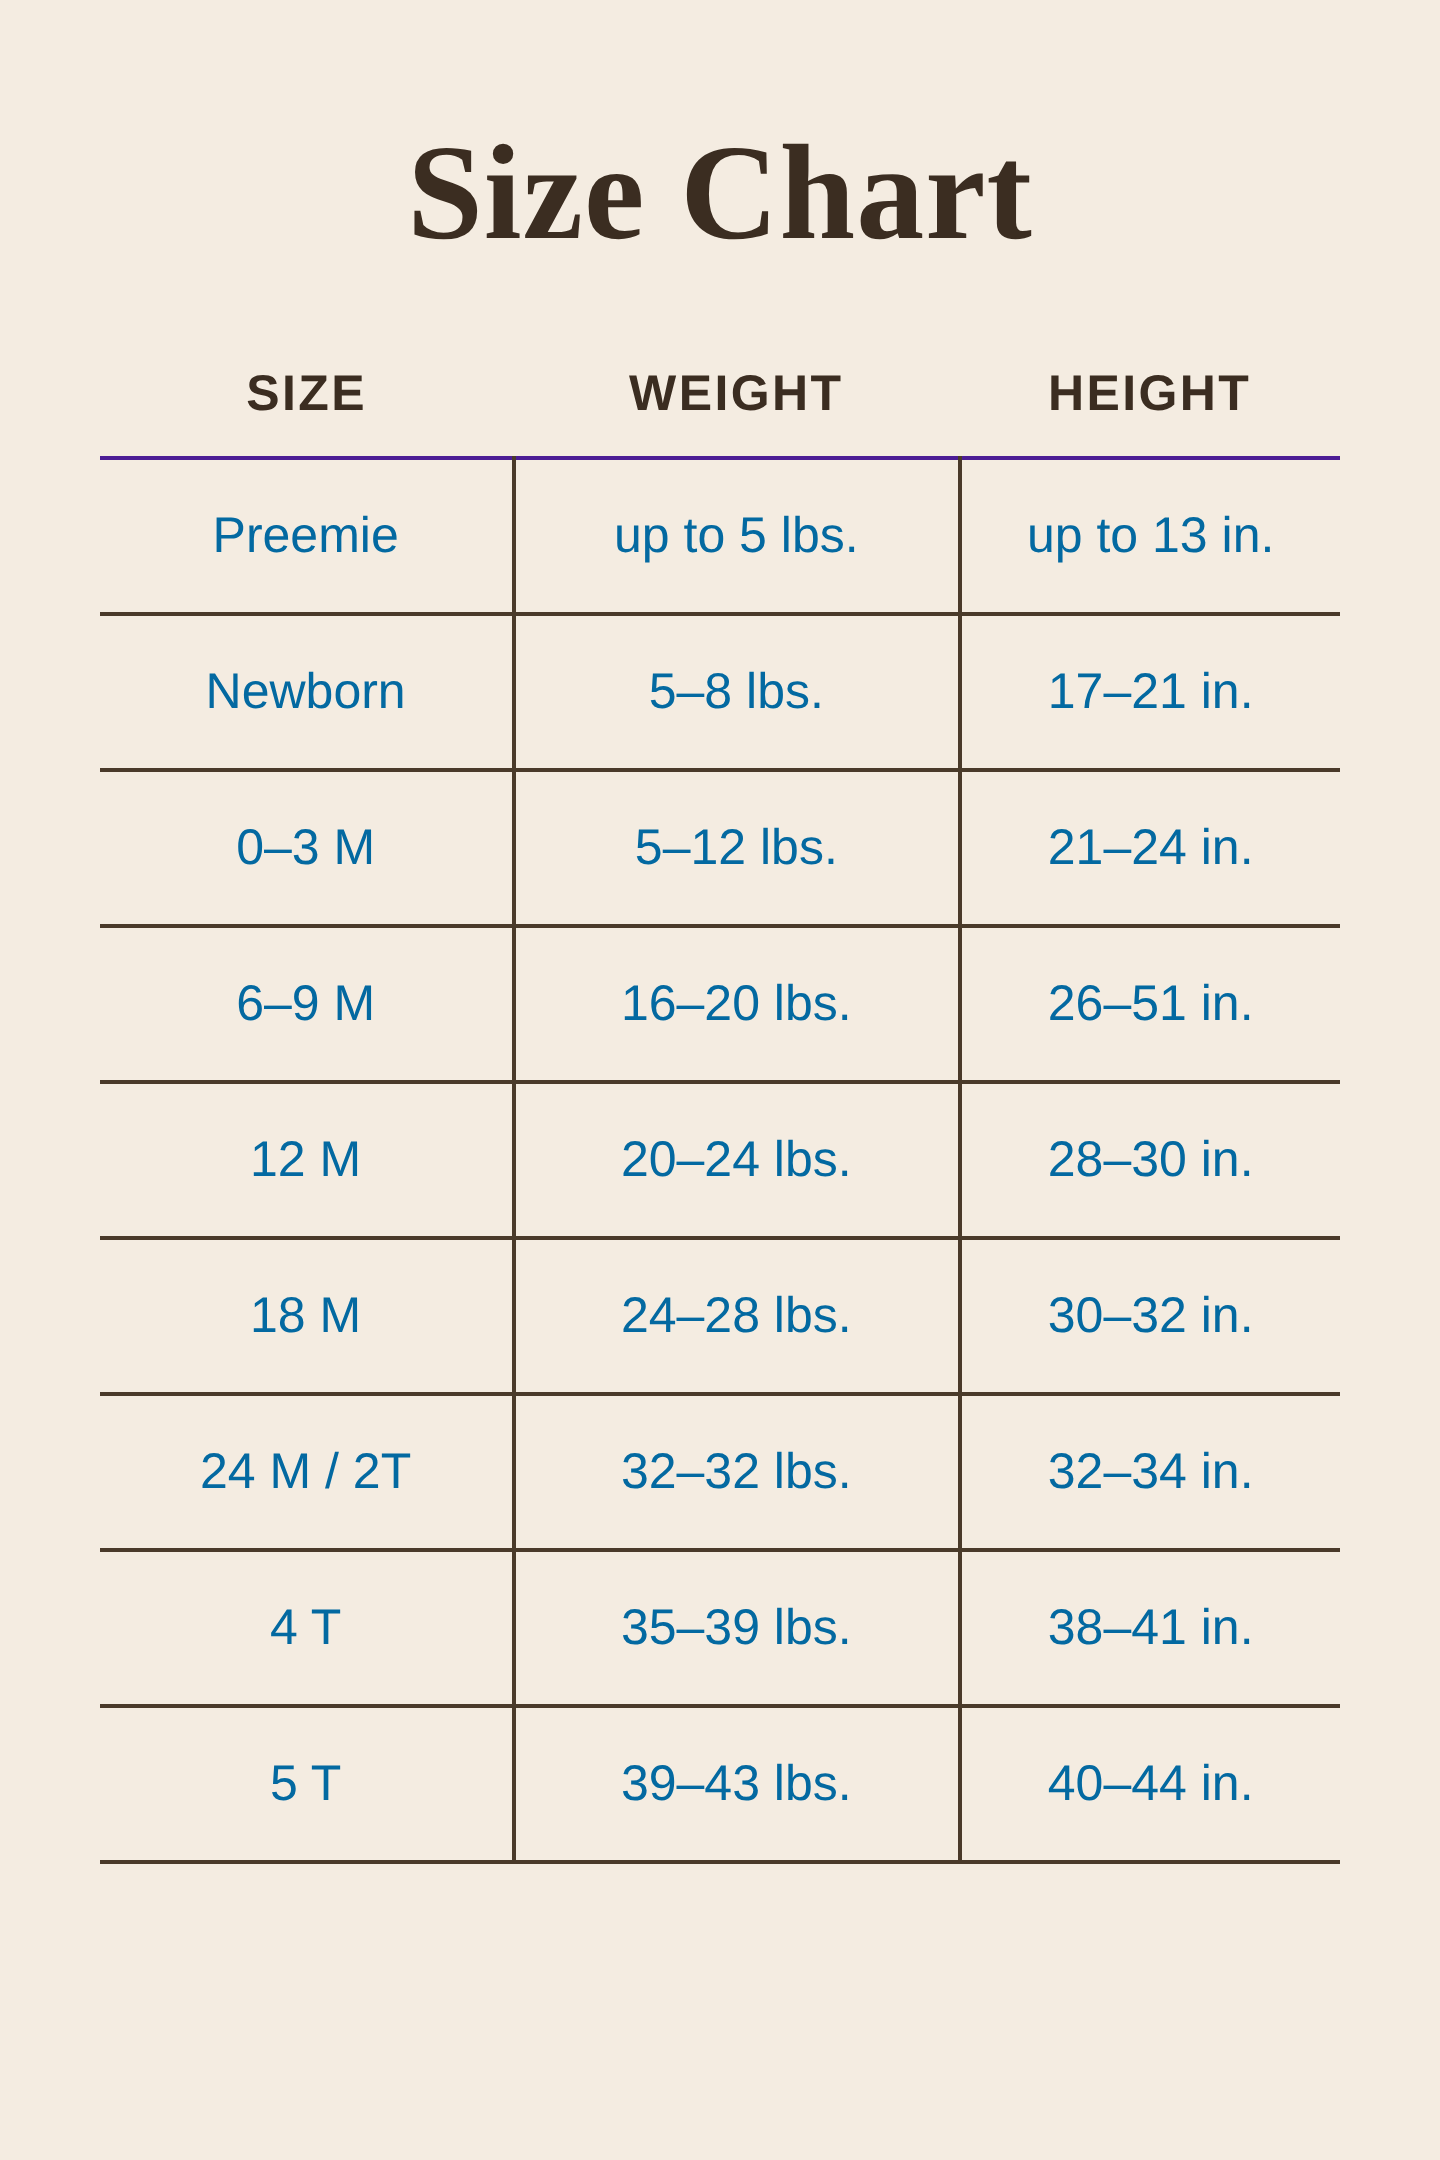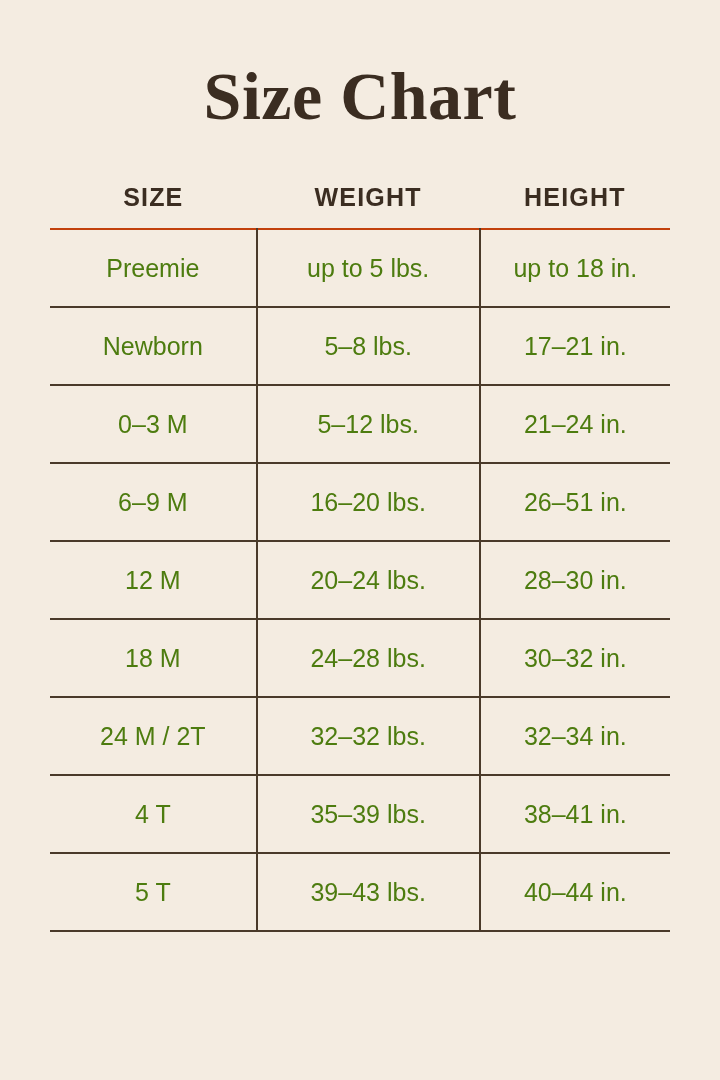--- a/index.html
+++ b/index.html
@@ -46,27 +46,27 @@
   table.size-chart th {
     font-family: "Liberation Sans", sans-serif;
     font-weight: bold;
     font-size: 25px;
     letter-spacing: 1.2px;
     color: #3b2d21;
     padding-bottom: 16px;
     text-align: center;
   }
   table.size-chart thead tr {
-    border-bottom: 2px solid #c2410c;
+    border-bottom: 2px solid #4c1d95;
   }
   table.size-chart td {
     font-family: "Liberation Sans", sans-serif;
     font-weight: normal;
     font-size: 25px;
-    color: #4d7c0f;
+    color: #0369a1;
     text-align: center;
     height: 74px;
     vertical-align: middle;
     border-bottom: 2px solid #4a3a2a;
   }
   table.size-chart tbody tr:last-child td {
     border-bottom: 2px solid #4a3a2a;
   }
   table.size-chart td.col-size,
   table.size-chart th.col-size {
@@ -100,21 +100,21 @@
         <tr>
           <th class="col-size">SIZE</th>
           <th class="col-weight">WEIGHT</th>
           <th class="col-height">HEIGHT</th>
         </tr>
       </thead>
       <tbody>
         <tr>
           <td class="col-size">Preemie</td>
           <td class="col-weight">up to 5 lbs.</td>
-          <td class="col-height">up to 18 in.</td>
+          <td class="col-height">up to 13 in.</td>
         </tr>
         <tr>
           <td class="col-size">Newborn</td>
           <td class="col-weight">5–8 lbs.</td>
           <td class="col-height">17–21 in.</td>
         </tr>
         <tr>
           <td class="col-size">0–3 M</td>
           <td class="col-weight">5–12 lbs.</td>
           <td class="col-height">21–24 in.</td>

